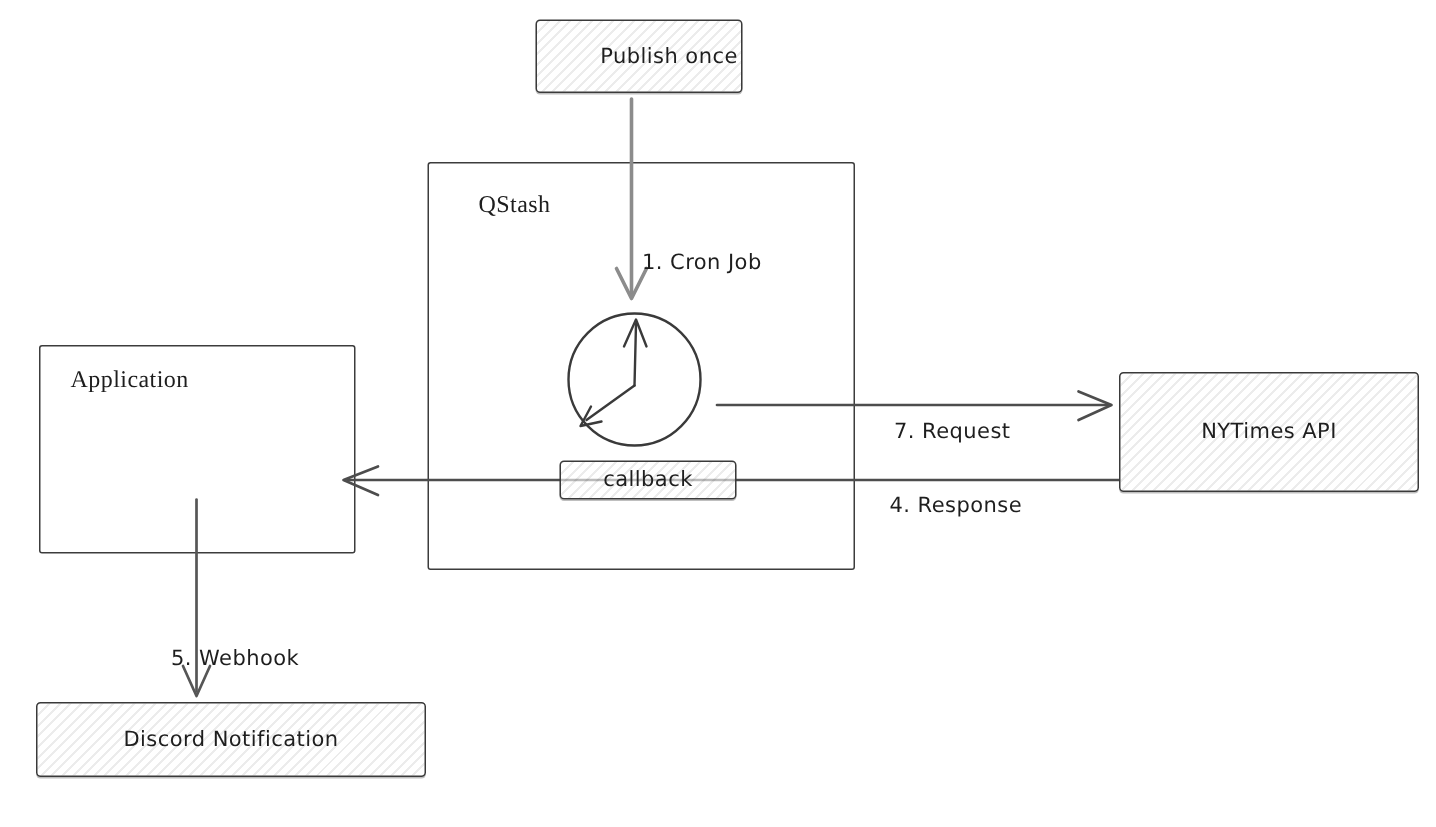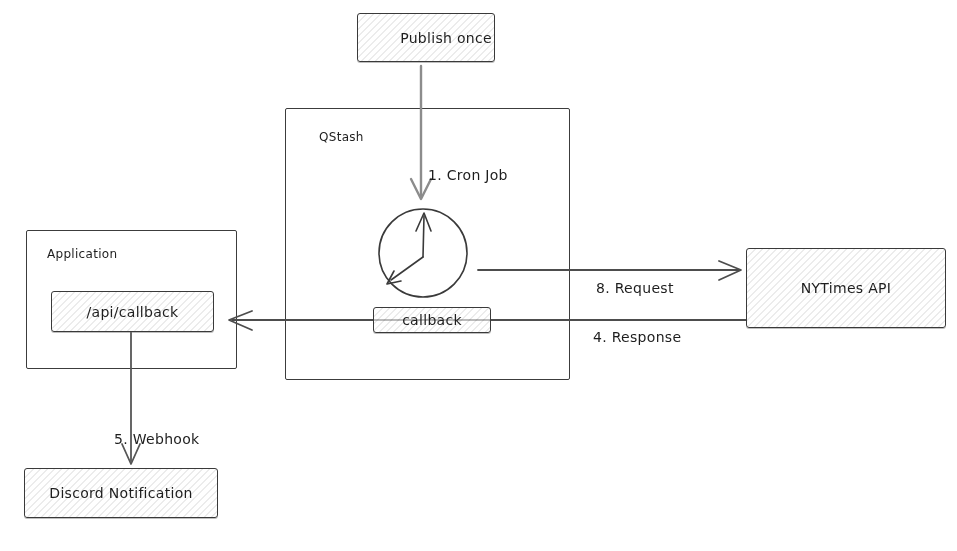--- a/index.html
+++ b/index.html
@@ -41,25 +41,26 @@
       rgba(255,255,255,0.62);
     z-index: 3;
     box-sizing: border-box;
     display: flex;
     align-items: center;
     justify-content: center;
     box-shadow: 0 1px 0 rgba(0,0,0,0.25);
   }
   .node-label-inline {
     position: absolute;
-    font-size: 12px;
+    font-size: 16px;
     line-height: 18px;
     z-index: 4;
     white-space: nowrap;
     letter-spacing: 0.3px;
+    font-family: Liberation Serif, serif;
   }
   .box-text {
     font-size: 14px;
     letter-spacing: 0.3px;
     white-space: nowrap;
   }
   .edge-label {
     position: absolute;
     font-size: 14px;
     line-height: 18px;
@@ -114,33 +115,30 @@
   </svg>
 
   <div class="hatched-box" style="left:357px; top:13px; width:138px; height:49px;padding-left:40px;">
     <span class="box-text">Publish once</span>
   </div>
 
   <div class="hatched-box" style="left:373px; top:307px; width:118px; height:26px;">
     <span class="box-text">callback</span>
   </div>
 
-  <div class="hatched-box" style="left:51px; top:291px; width:163px; height:41px;">
-    <span class="box-text">/api/callback</span>
-  </div>
 
   <div class="hatched-box" style="left:746px; top:248px; width:200px; height:80px;">
     <span class="box-text">NYTimes API</span>
   </div>
 
-  <div class="hatched-box" style="left:24px; top:468px; width:194px; height:50px;">
+  <div class="hatched-box" style="left:24px; top:468px; width:260px; height:50px;">
     <span class="box-text">Discord Notification</span>
   </div>
 
   <span class="edge-label" style="left:428px; top:137px;">1. Cron Job</span>
 
-  <span class="edge-label" style="left:596px; top:250px;">8. Request</span>
+  <span class="edge-label" style="left:596px; top:250px;">7. Request</span>
 
   <span class="edge-label" style="left:593px; top:299px;">4. Response</span>
 
   <span class="edge-label" style="left:114px; top:401px;">5. Webhook</span>
 
 </div>
 
 </body></html>

